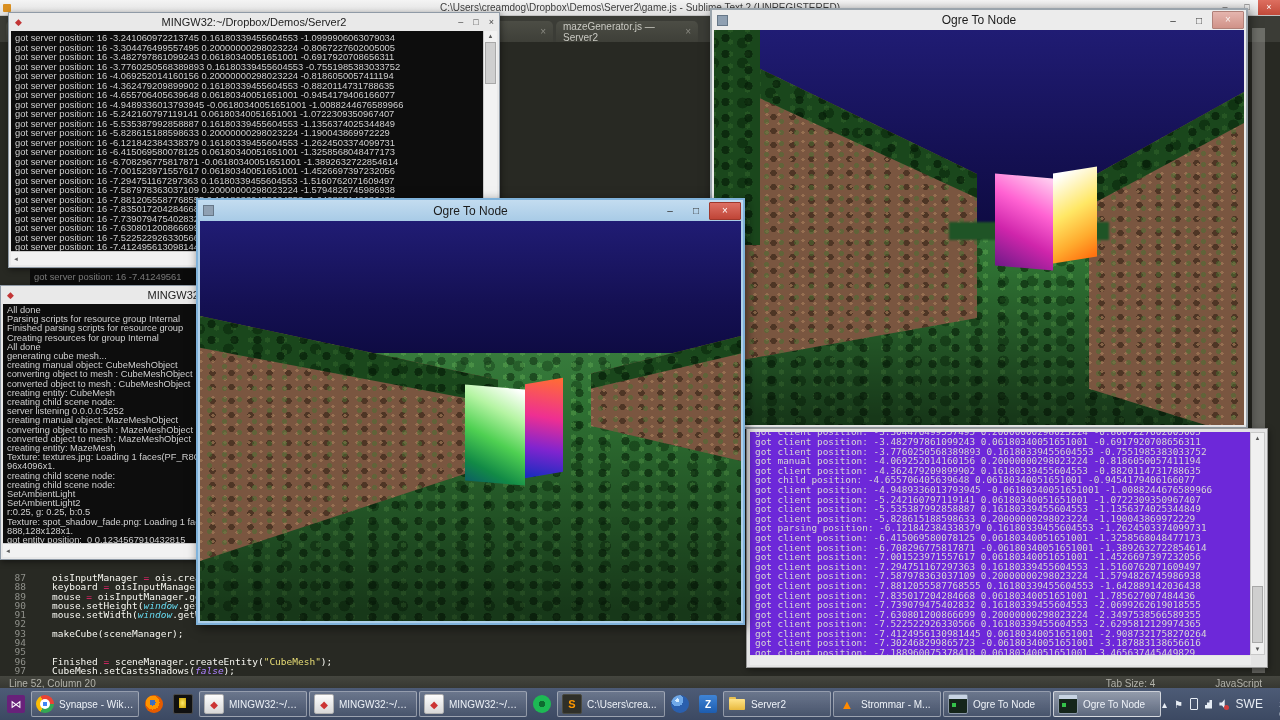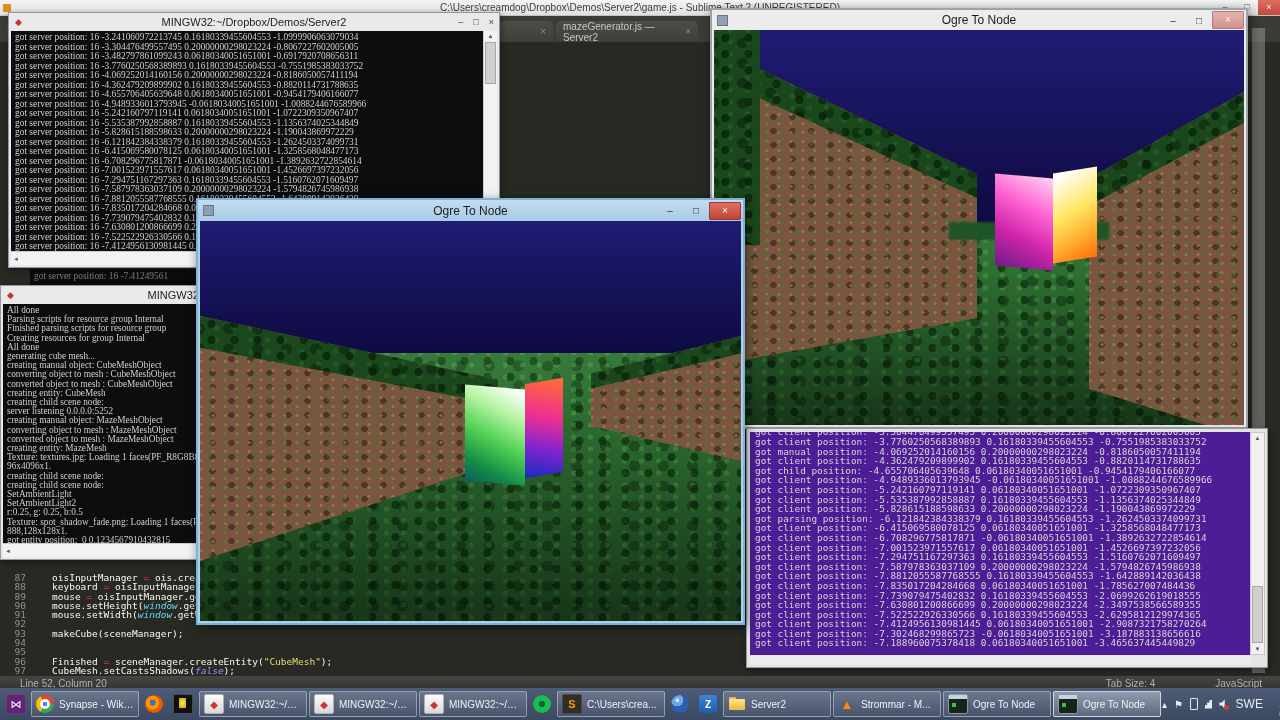--- a/index.html
+++ b/index.html
@@ -22,34 +22,34 @@
   .sl-tab.main{left:556px;width:142px;justify-content:center;gap:10px;}
   .tabx{color:#8a8a82;font-size:10px;}
   .sl-code{position:absolute;left:0;top:573px;width:700px;z-index:1;}
   .code-line{height:9.3px;line-height:9.3px;font-family:"DejaVu Sans Mono",monospace;font-size:9.5px;white-space:pre;}
   .gut{display:inline-block;width:26px;text-align:right;margin-right:8px;color:#8f908a;}
   .ct{padding-left:18px;white-space:pre;}
   .tok-plain{color:#f8f8f2}.tok-op{color:#f92672}.tok-string{color:#e6db74}
   .tok-kw{color:#66d9ef;font-style:italic}.tok-const{color:#ae81ff;font-style:italic}
   .sl-status{position:absolute;left:0;top:676px;right:0;height:14px;background:linear-gradient(#45463f,#34352f);
     color:#b2b2aa;font-size:10px;display:flex;align-items:center;z-index:1;}
-  .stat-left{margin-left:20px;}
+  .stat-left{margin-left:9px;}
   .stat-right{margin-left:auto;display:flex;gap:60px;margin-right:18px;}
   .sl-scrollstrip{position:absolute;left:1252px;top:28px;width:13px;height:645px;background:#b9b9b3;opacity:.4;z-index:1;}
 
   
   .term-window{background:#e9e9e9;border:1px solid #8f9aa6;box-shadow:1px 2px 6px rgba(0,0,0,.45);}
   #term-server{left:8px;top:12px;width:492px;height:256px;z-index:4;}
   #term-log{left:0;top:285px;width:480px;height:275px;z-index:5;}
   .term-titlebar{position:relative;height:18px;display:flex;align-items:center;}
   .term-title{position:absolute;left:0;right:0;text-align:center;font-size:11px;color:#222;white-space:nowrap;}
   .term-diamond{margin-left:6px;font-size:9px;color:#c23535;z-index:1;}
   .term-btns{position:absolute;right:5px;display:flex;gap:10px;font-size:9px;color:#444;z-index:1;}
   .term-console{position:absolute;left:2px;top:18px;right:15px;bottom:15px;background:#0d0d0d;overflow:hidden;padding:2px 0 0 4px;}
-  .term-line{font-family:Liberation Serif, serif;font-size:9.4px;line-height:9.5px;color:#cfcfcf;white-space:pre;}
+  .term-line{font-family:Liberation Sans, sans-serif;font-size:9.4px;line-height:9.5px;color:#cfcfcf;white-space:pre;}
   #term-log .term-line{font-size:9.3px;line-height:9.2px;}
   .term-vscroll{position:absolute;right:2px;top:18px;bottom:15px;width:13px;background:#f2f2f2;border-left:1px solid #ccc;
     font-size:6px;color:#555;text-align:center;}
   .term-vscroll .arrow{display:block;height:10px;line-height:10px;}
   .term-thumb{position:absolute;left:1px;right:1px;top:11px;height:40px;background:#cfcfcf;border:1px solid #a8a8a8;}
   .term-hscroll{position:absolute;left:2px;right:15px;bottom:2px;height:13px;background:#f2f2f2;border-top:1px solid #ccc;
     font-size:6px;color:#555;display:flex;align-items:center;}
   .term-hscroll .arrow{width:10px;text-align:center;}
   .hidden-strip{position:absolute;left:30px;top:269px;width:168px;height:16px;background:#0b0b0b;overflow:hidden;
     padding:3px 0 0 4px;z-index:4;box-sizing:border-box;}
@@ -111,21 +111,21 @@
   .horizon-band{position:absolute;left:235px;top:192px;width:160px;height:18px;background:#1f5426;filter:blur(1px);}
   #cube-right{left:281px;top:140px;width:102px;height:100px;}
   .cf-pink{left:0;top:6px;width:58px;height:92px;transform:skewY(5deg);
     background:linear-gradient(205deg,#ffc9ef 3%,#ff62d2 35%,#cf25ab 65%,#6f1a88 100%);}
   .cf-warm{left:58px;top:0;width:44px;height:90px;transform:skewY(-9deg);
     background:linear-gradient(155deg,#ffffff 5%,#ffe765 45%,#ffab2e 75%,#ff7310 97%);}
 
   
   #client-win{left:746px;top:428px;width:522px;height:240px;z-index:3;background:#e4e4e4;
     border:1px solid #989898;box-shadow:1px 2px 6px rgba(0,0,0,.4);}
-  .client-console{position:absolute;left:3px;top:3px;right:16px;bottom:12px;background:#4c1d95;overflow:hidden;padding-left:5px;}
+  .client-console{position:absolute;left:3px;top:3px;right:16px;bottom:12px;background:#6d28d9;overflow:hidden;padding-left:5px;}
   .client-line{font-family:"DejaVu Sans Mono",monospace;font-size:9.4px;line-height:9.6px;color:#d6d6d6;white-space:pre;}
   .cut-top{height:5px;overflow:hidden;}
   .cut-top .client-line{margin-top:-5px;}
   .client-vscroll{position:absolute;right:2px;top:3px;bottom:12px;width:13px;background:#f0f0f0;border:1px solid #c8c8c8;
     font-size:6px;color:#555;text-align:center;}
   .client-vscroll .arrow{display:block;height:10px;line-height:10px;}
   .client-vscroll .arrow.bottom{position:absolute;bottom:0;left:0;right:0;}
   .client-thumb{position:absolute;left:1px;right:1px;bottom:11px;height:55px;background:#cfcfcf;border:1px solid #a8a8a8;}
   .client-hstrip{position:absolute;left:3px;right:16px;bottom:2px;height:9px;background:#ececec;}
 
@@ -260,20 +260,21 @@
     </div>
   </div>
 
   <div class="win" id="client-win">
     <div class="client-console">
       <div class="cut-top">
         <div class="client-line">got client position: -3.304476499557495 0.20000000298023224 -0.8067227602005005</div>
       </div>
       <div>
 
+      <div class="client-line">got client position: -3.482797861099243 0.06180340051651001 -0.6917920708656311</div>
           <div class="client-line">got client position: -3.7760250568389893 0.16180339455604553 -0.7551985383033752</div>
           <div class="client-line">got manual position: -4.069252014160156 0.20000000298023224 -0.8186050057411194</div>
           <div class="client-line">got client position: -4.362479209899902 0.16180339455604553 -0.8820114731788635</div>
           <div class="client-line">got child position: -4.655706405639648 0.06180340051651001 -0.9454179406166077</div>
           <div class="client-line">got client position: -4.9489336013793945 -0.06180340051651001 -1.0088244676589966</div>
           <div class="client-line">got client position: -5.242160797119141 0.06180340051651001 -1.0722309350967407</div>
           <div class="client-line">got client position: -5.535387992858887 0.16180339455604553 -1.1356374025344849</div>
           <div class="client-line">got client position: -5.828615188598633 0.20000000298023224 -1.190043869972229</div>
           <div class="client-line">got parsing position: -6.121842384338379 0.16180339455604553 -1.2624503374099731</div>
           <div class="client-line">got client position: -6.415069580078125 0.06180340051651001 -1.3258568048477173</div>

